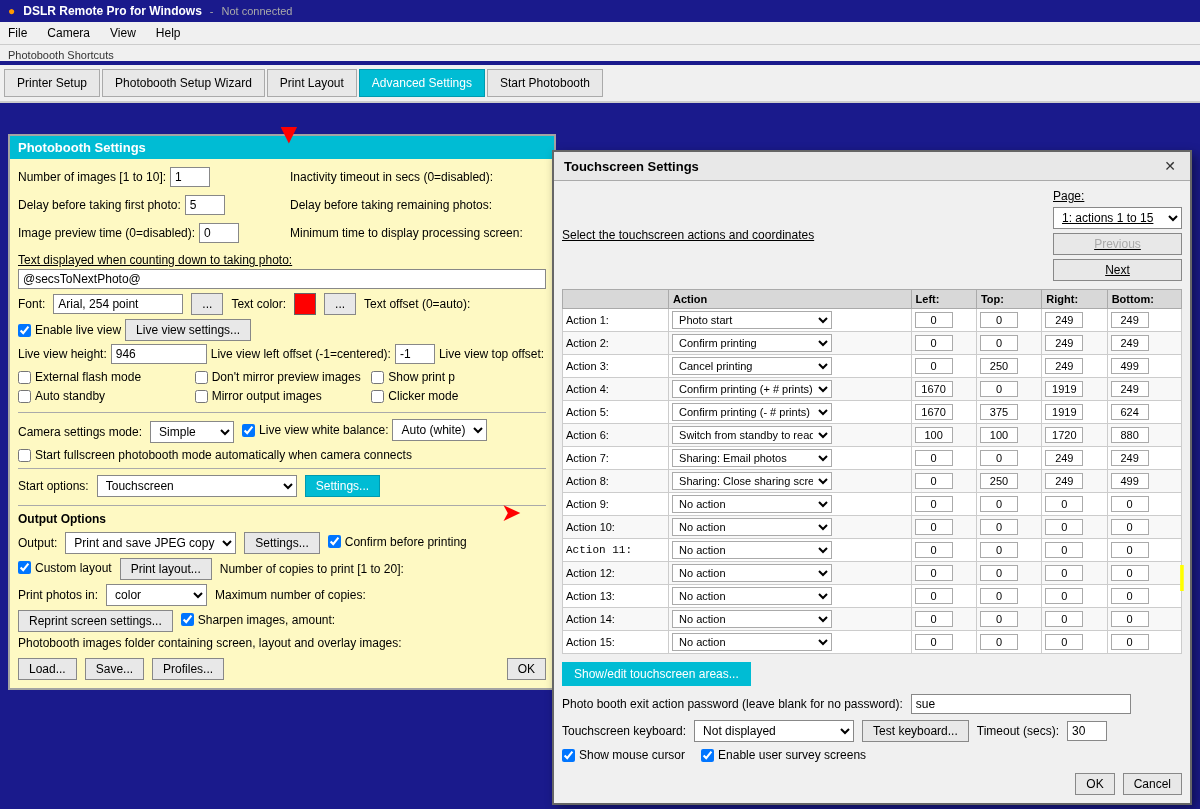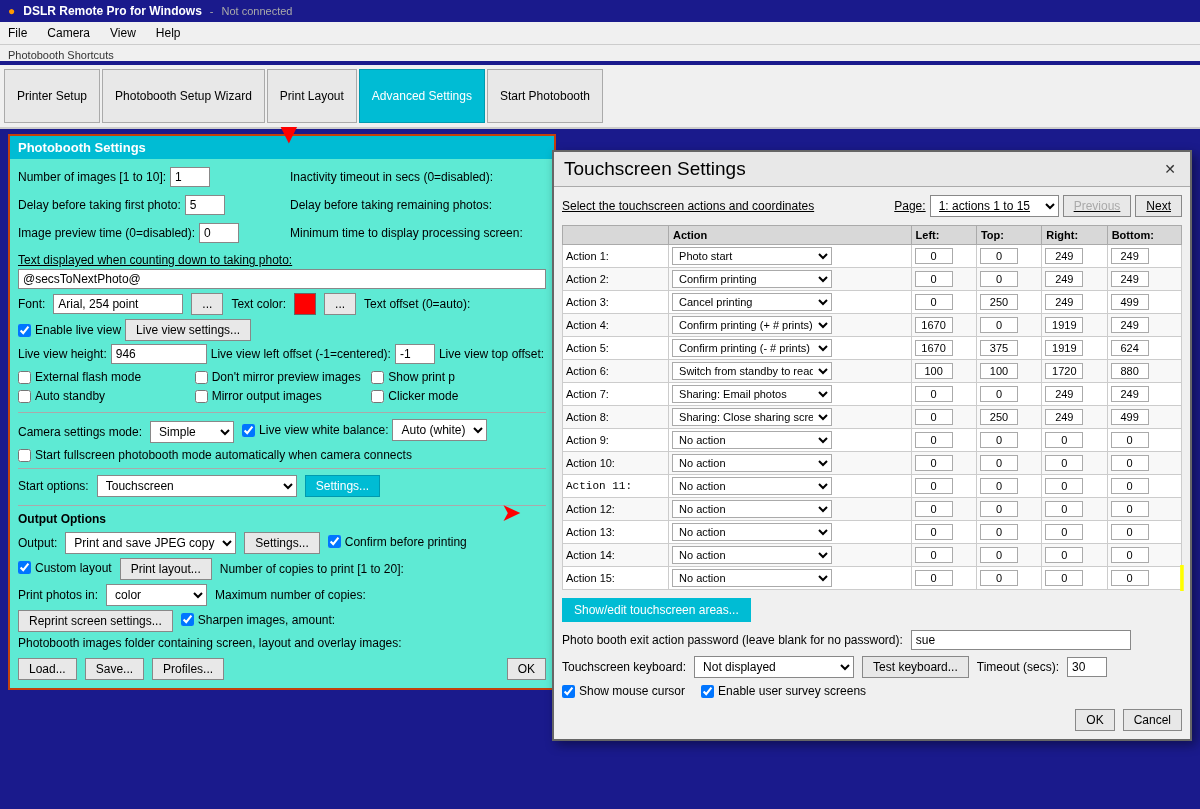--- a/index.html
+++ b/index.html
@@ -36,33 +36,33 @@
 
     .toolbar {
       background: #f0f0f0;
       display: flex;
       align-items: stretch;
       gap: 2px;
       padding: 4px 4px;
       border-bottom: 2px solid #ccc;
     }
     .toolbar-btn {
-      padding: 19px 12px;
+      padding: 6px 12px;
       border: 1px solid #aaa;
       background: #e8e8e8;
       cursor: pointer;
       font-size: 12px;
       min-width: 70px;
     }
     .toolbar-btn.active { background: #00bcd4; color: #fff; border-color: #009aaf; }
 
     
     .photobooth-settings {
-      background: #5eead4;
-      border: 2px solid #c2410c;
+      background: #fef9c3;
+      border: 2px solid #a3a3a3;
       margin: 4px;
       padding: 8px;
       width: 548px;
       position: absolute;
       top: 130px;
       left: 4px;
     }
     .panel-title {
       background: #00bcd4;
       color: #fff;
@@ -143,33 +143,33 @@
       box-shadow: 4px 4px 10px rgba(0,0,0,0.4);
     }
     .dialog-title-bar {
       background: #e8e8e8;
       border-bottom: 1px solid #aaa;
       padding: 6px 10px;
       display: flex;
       align-items: center;
       justify-content: space-between;
     }
-    .dialog-title { font-size: 19px; font-weight: normal; }
+    .dialog-title { font-size: 13px; font-weight: bold; }
     .dialog-close {
       cursor: pointer;
       font-size: 14px;
       color: #333;
       padding: 0 4px;
     }
 
     .dialog-body { padding: 8px; }
 
     .ts-top-row { display: flex; align-items: center; justify-content: space-between; margin-bottom: 8px; text-decoration: underline; }
     .ts-top-left { font-size: 12px; }
-    .ts-page-nav { display: flex; align-items: center; gap: 4px; }
+    .ts-page-nav { display: flex; gap: 4px; flex-direction: column; }
 
     .ts-table { width: 100%; border-collapse: collapse; font-size: 11px; margin-bottom: 8px; }
     .ts-table th { background: #d8d8d8; border: 1px solid #aaa; padding: 3px 4px; text-align: left; font-size: 11px; }
     .ts-table td { border: 1px solid #ccc; padding: 2px 3px; background: #fff; }
     .ts-table tr:nth-child(even) td { background: #f8f8f8; }
 
     .ts-action-select { width: 160px; font-size: 11px; border: 1px solid #aaa; padding: 1px 2px; }
     .ts-coord-input { width: 38px; font-size: 11px; border: 1px solid #aaa; padding: 1px 2px; text-align: center; }
 
     .ts-bottom { margin-top: 6px; }

